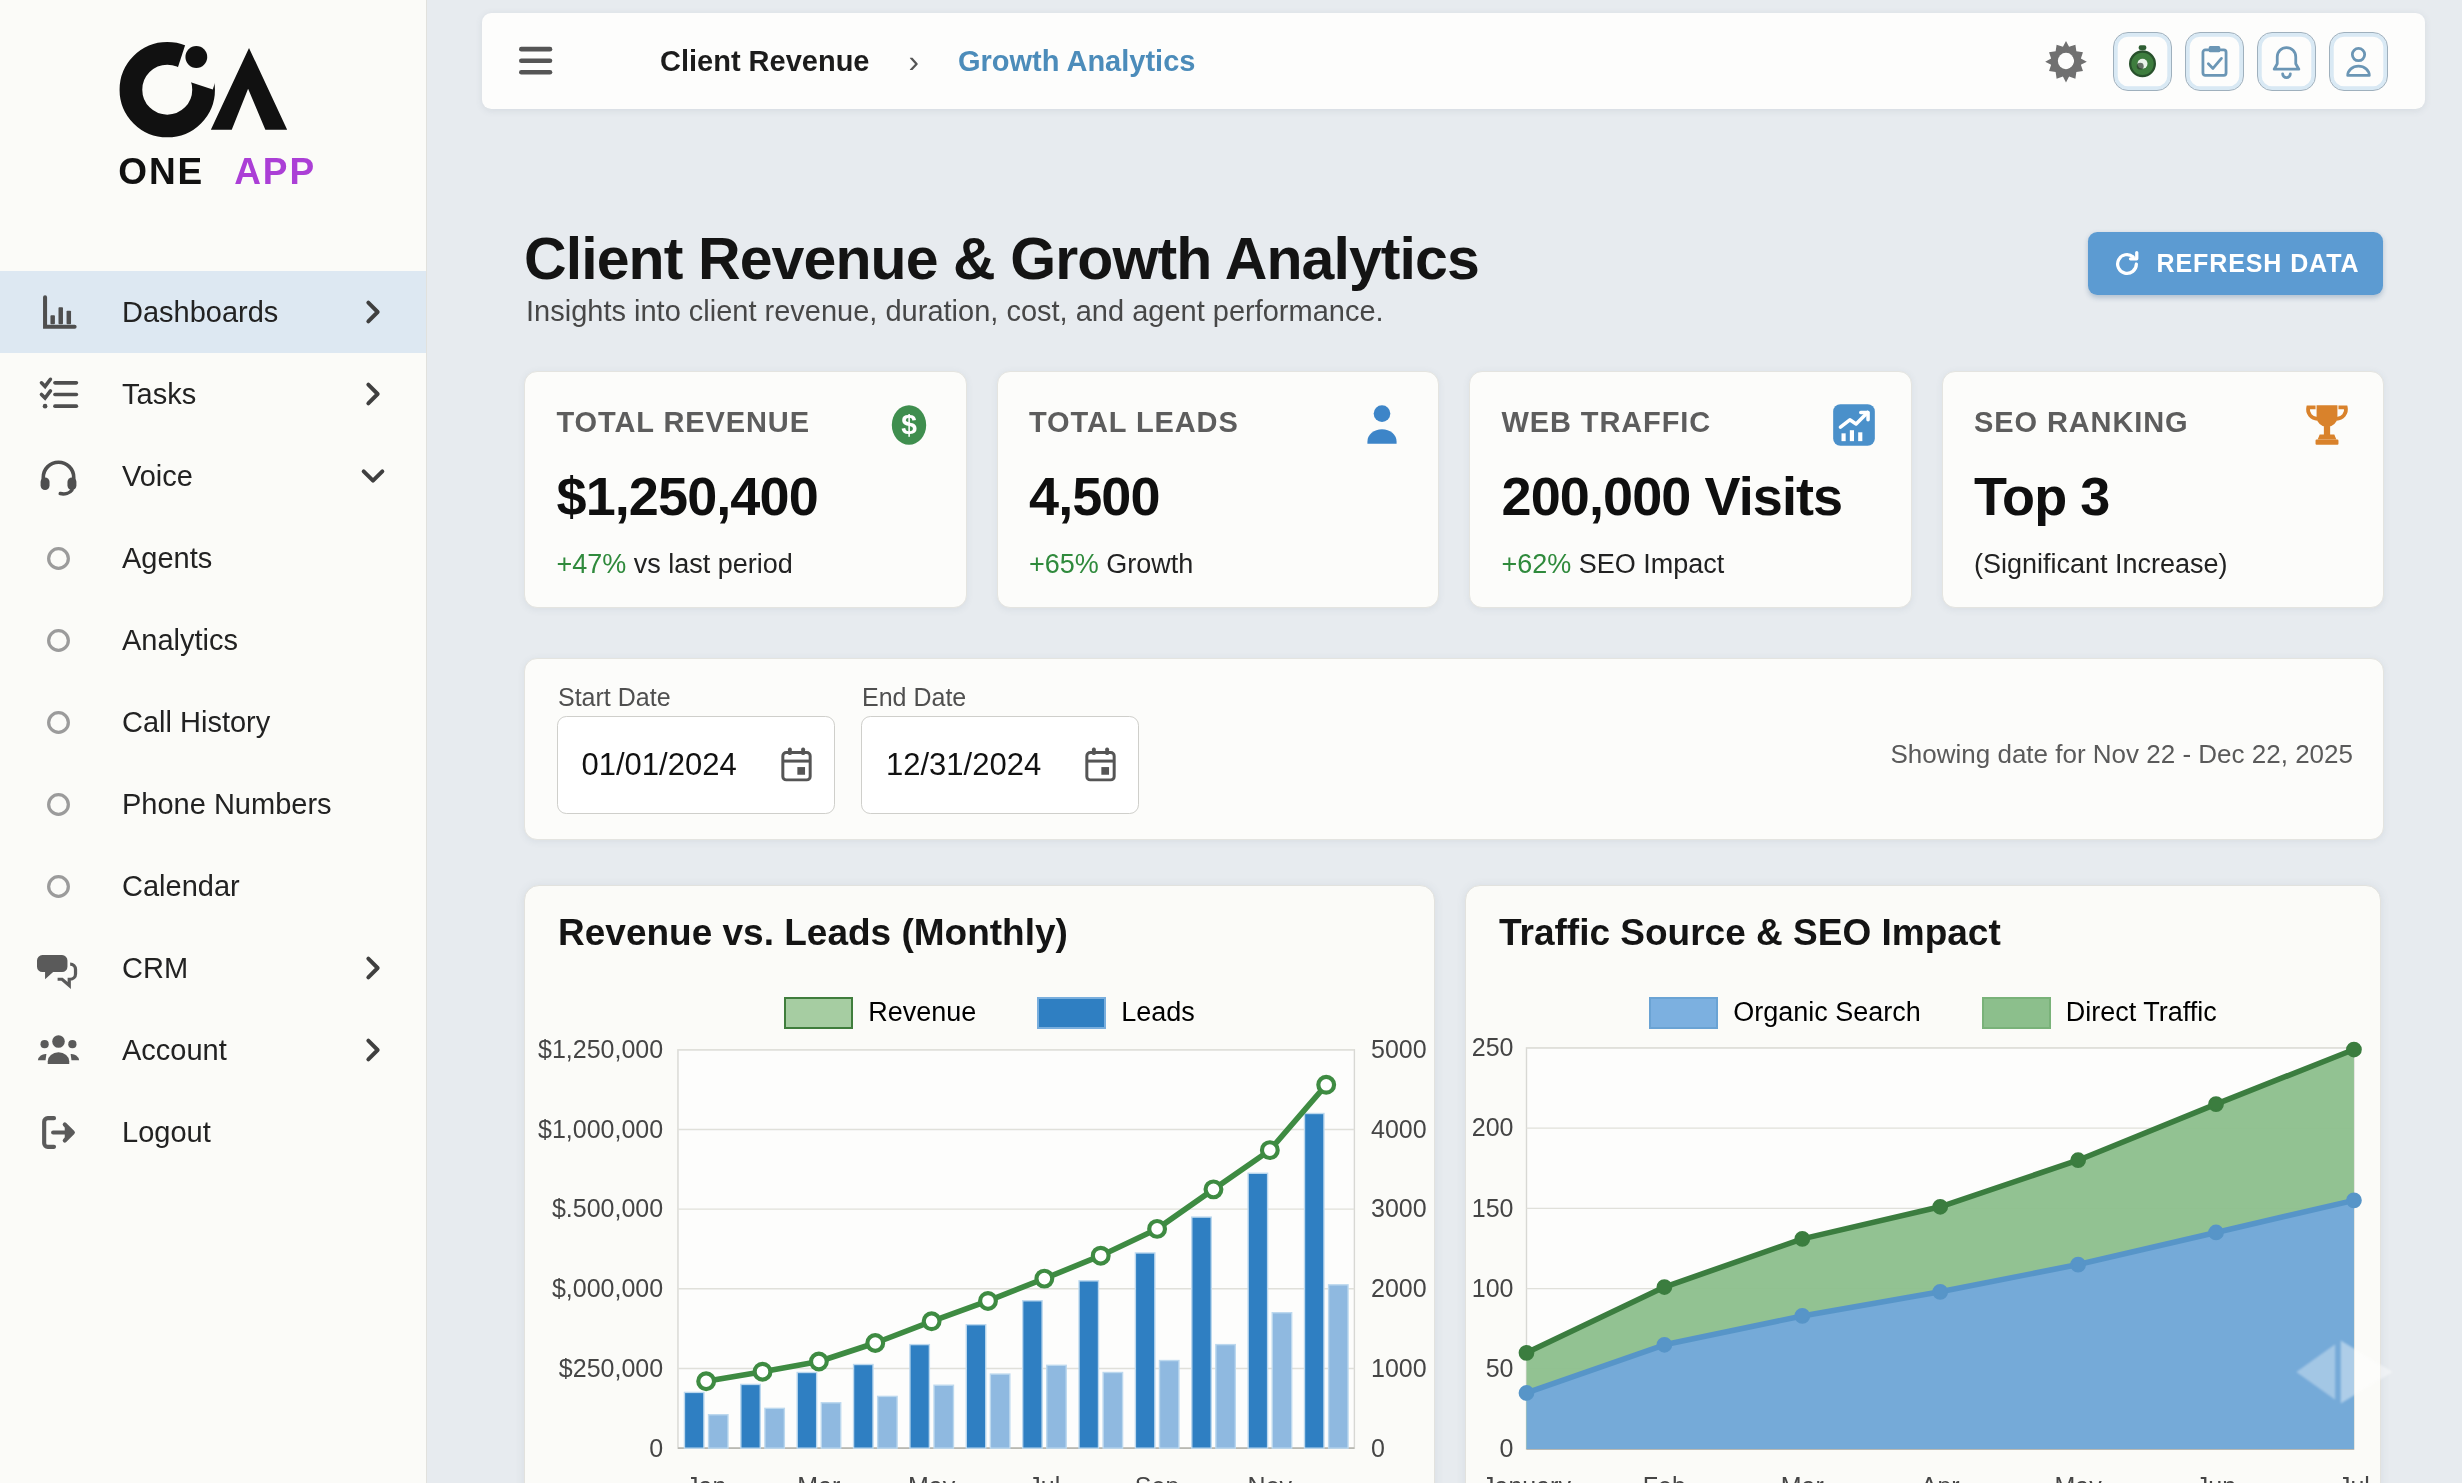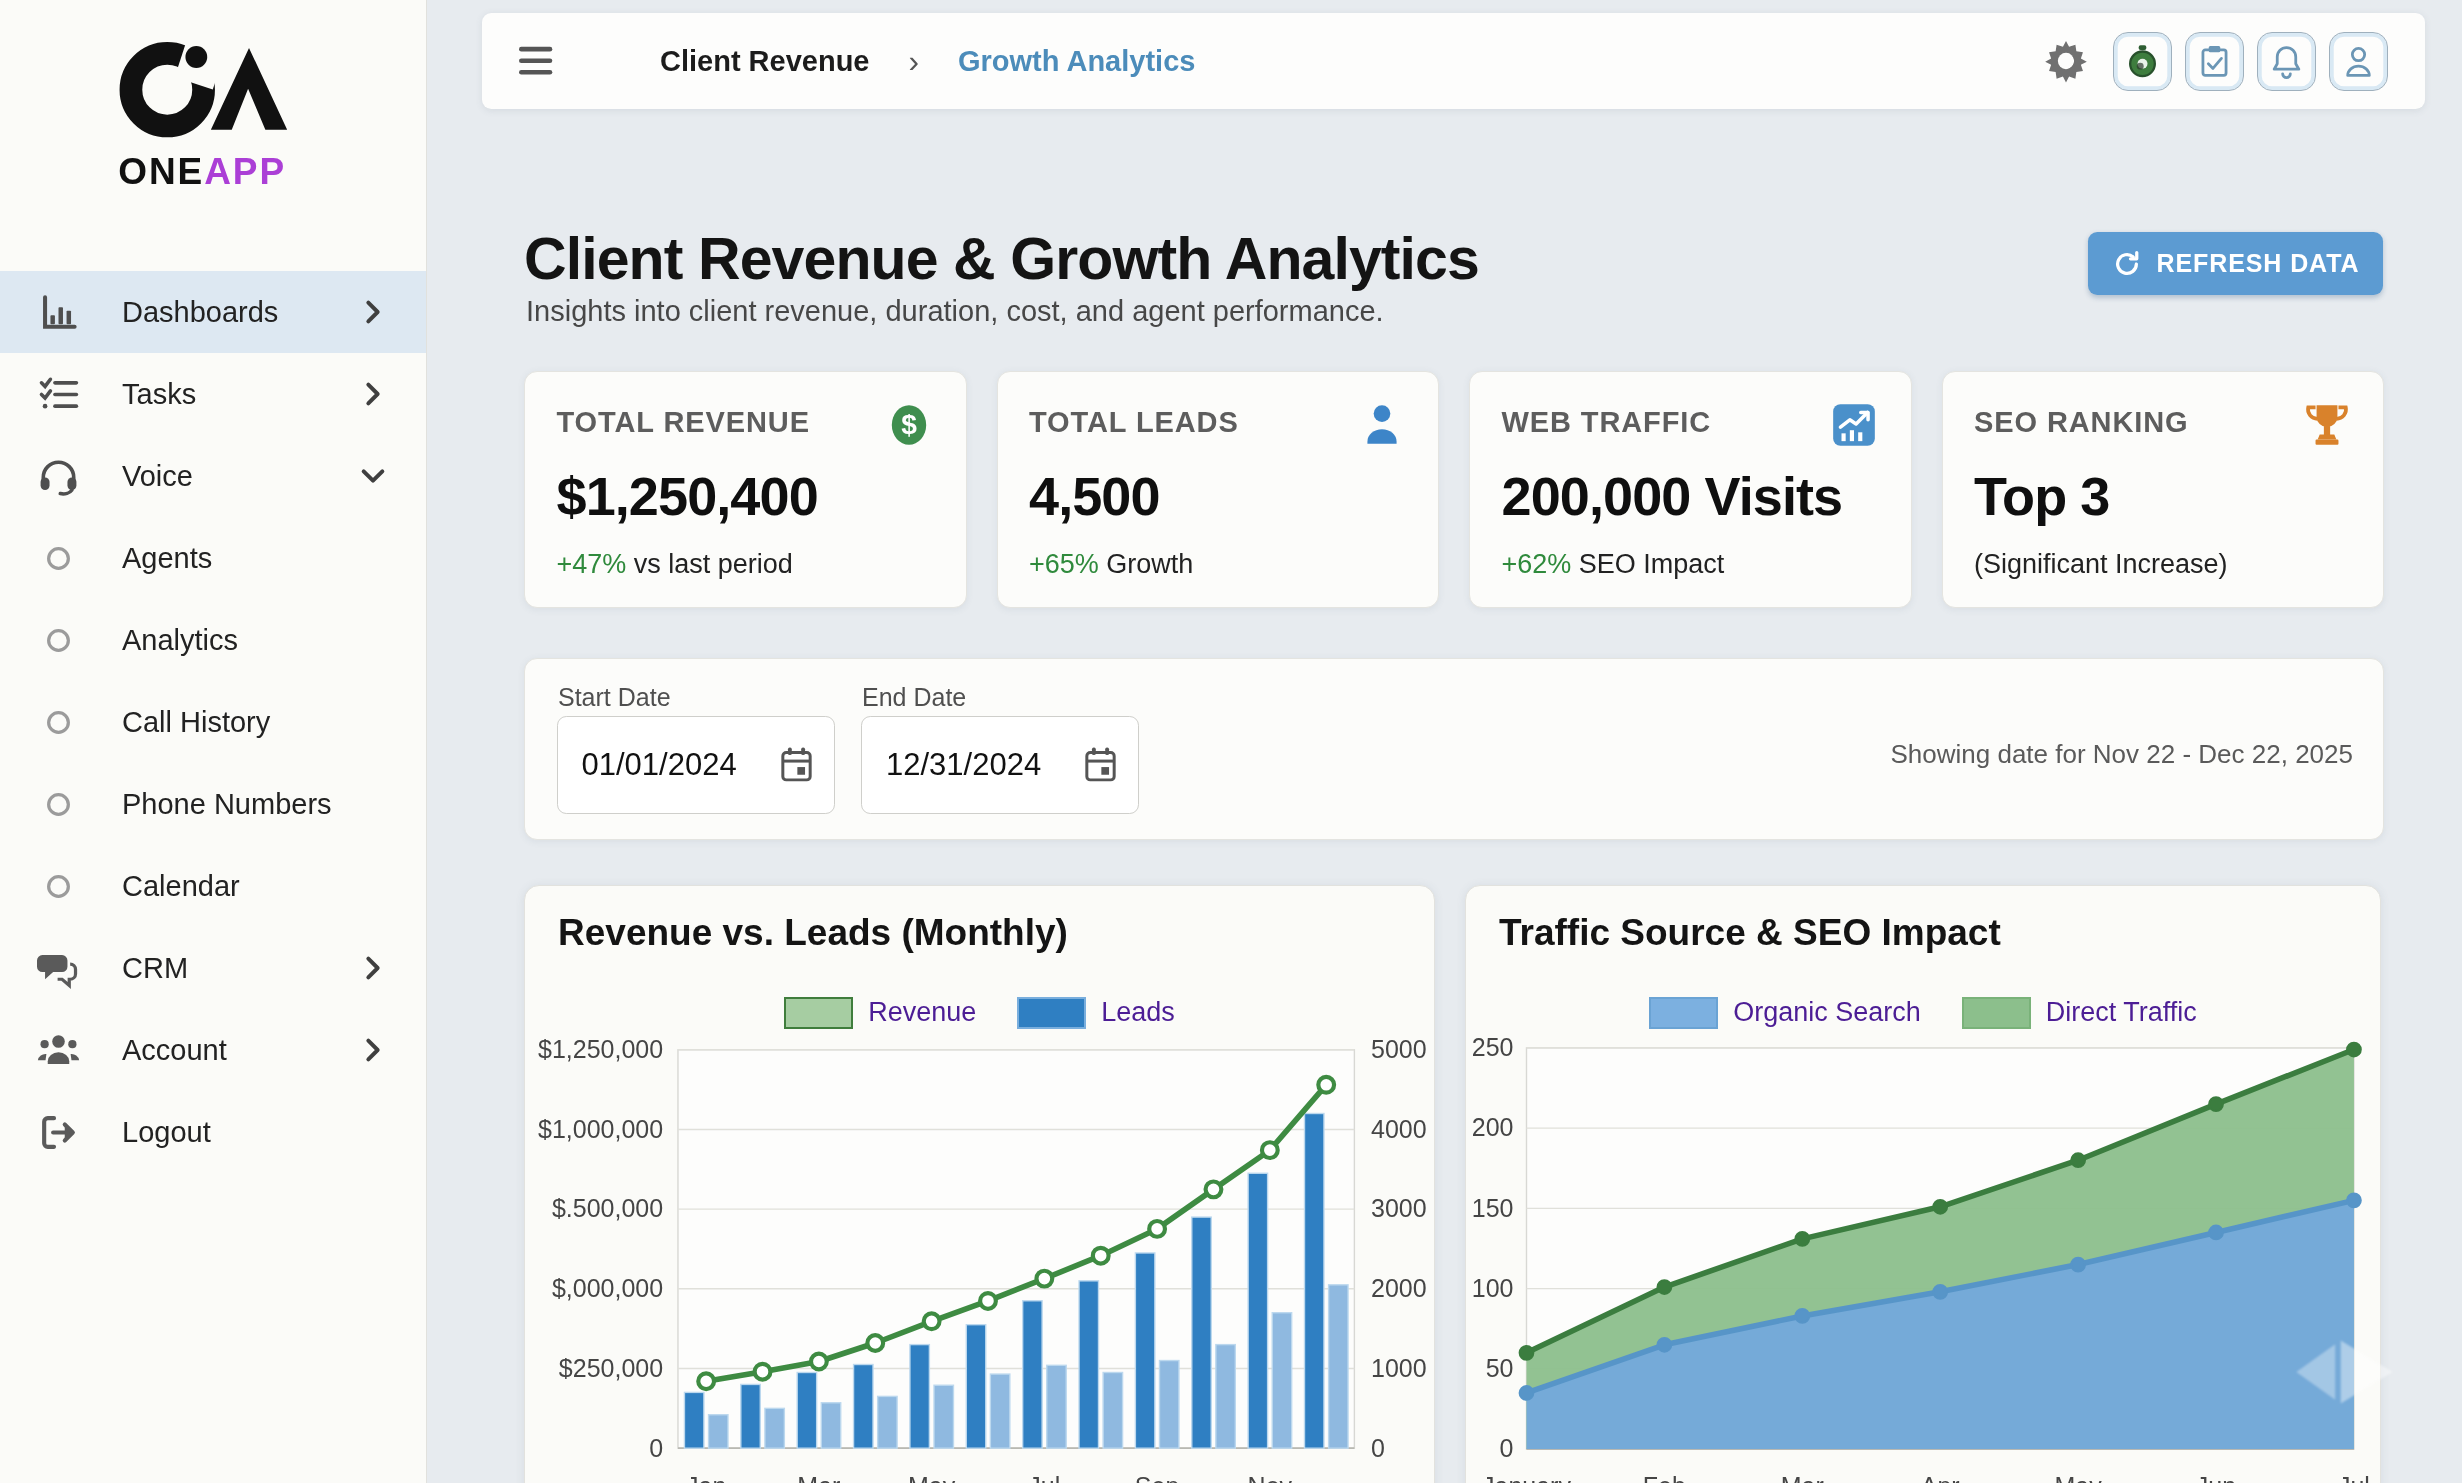--- a/index.html
+++ b/index.html
@@ -4,21 +4,21 @@
 <style>
   html,body{margin:0;padding:0;}
   body{
     width:2462px;height:1483px;overflow:hidden;position:relative;
     background:#e7ebef;font-family:"Liberation Sans",sans-serif;color:#1a1a1a;
   }
   
   .sidebar{position:absolute;left:0;top:0;width:426px;height:1483px;background:#fbfbf8;border-right:0.9px solid #e1e1dd;}
   .logo{position:absolute;left:109px;top:37px;width:213px;text-align:left;}
   .brand{font-size:37px;font-weight:800;letter-spacing:1.9px;color:#111;margin-top:1.9px;margin-left:9.3px;}
-  .brand .purple{color:#ab3fd6;}
+  .brand .purple{color:#ab3fd6;margin-left:30px;}
   .nav{position:absolute;left:0;top:271px;width:100%;}
   .nav-item{height:82px;display:flex;align-items:center;padding:0 39px 0 37px;font-size:29px;color:#222;cursor:pointer;}
   .nav-item.active{background:#dde8f2;}
   .nav-icon{width:85px;flex:none;display:flex;align-items:center;}
   .nav-icon svg{width:43px;height:43px;}
   .nav-trail{margin-left:auto;display:flex;align-items:center;}
   .nav-trail svg{width:28px;height:28px;}
   
   .topbar{position:absolute;left:482px;top:13px;width:1943px;height:96px;background:#fdfdfc;border-radius:9.3px;box-shadow:0 1.9px 7.4px rgba(70,90,110,.10);}
   .hamburger{position:absolute;left:37px;top:31.5px;width:37px;height:33px;cursor:pointer;}
@@ -59,21 +59,21 @@
     font-size:31px;color:#111;font-family:"Liberation Sans",sans-serif;}
   .date-box .cal{position:absolute;right:16.7px;top:27px;width:41px;height:41px;pointer-events:none;}
   .date-note{position:absolute;right:30px;top:80px;font-size:26px;color:#5a5a5a;}
   
   .chart-card{position:absolute;top:885px;height:654px;background:#fbfbf8;border:0.9px solid #e2e2de;border-radius:15px;
     box-shadow:0 1.9px 9.3px rgba(70,90,110,.10);box-sizing:border-box;}
   #chart-left{left:524px;width:911px;}
   #chart-right{left:1465px;width:916px;}
   .chart-title{position:absolute;left:33px;top:26px;font-size:37px;font-weight:800;color:#141414;}
   .legend{position:absolute;left:0;top:111px;width:100%;display:flex;justify-content:center;align-items:center;gap:41px;}
-  .legend-item{display:flex;gap:15px;font-size:27px;color:#4c1d95;}
+  .legend-item{display:flex;gap:15px;font-size:27px;color:#000000;margin-left:20px;}
   .swatch{width:69px;height:31.5px;box-sizing:border-box;}
   .plot{position:absolute;left:0;top:148px;}
   
   .carousel-arrow{position:absolute;left:2283px;top:1335px;opacity:.75;filter:blur(0.9px);}
 </style>
 </head>
 <body>
 
 <aside class="sidebar">
   <div class="logo">

